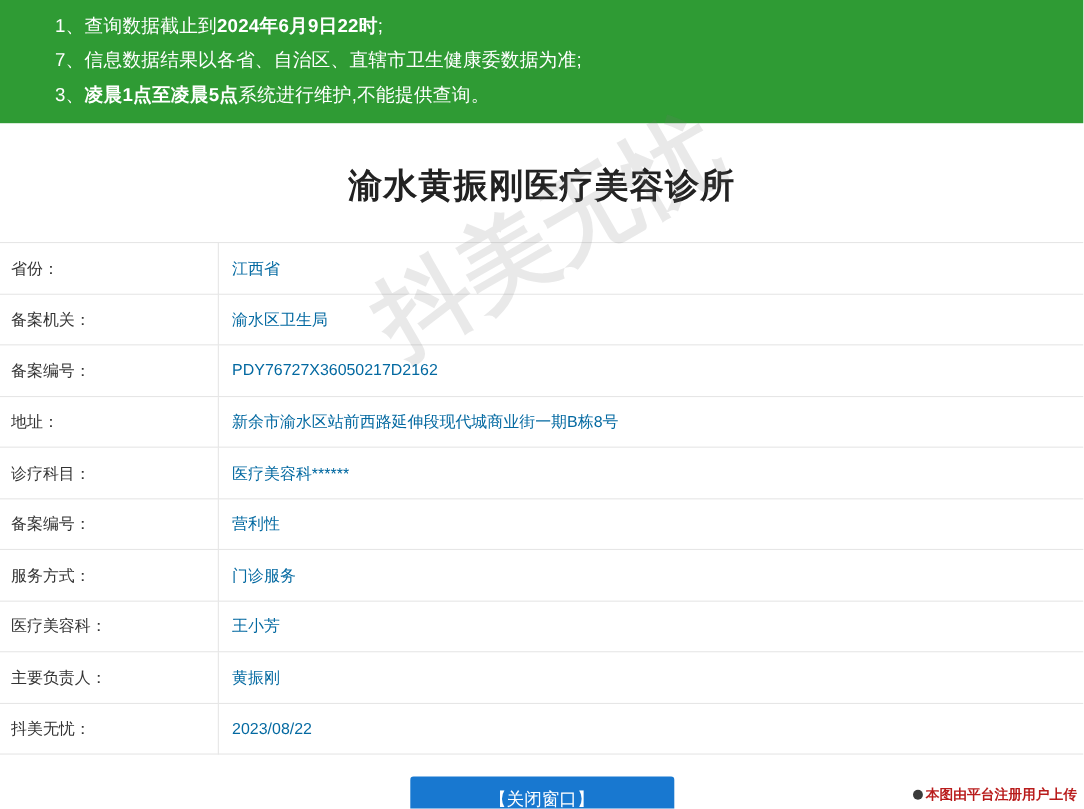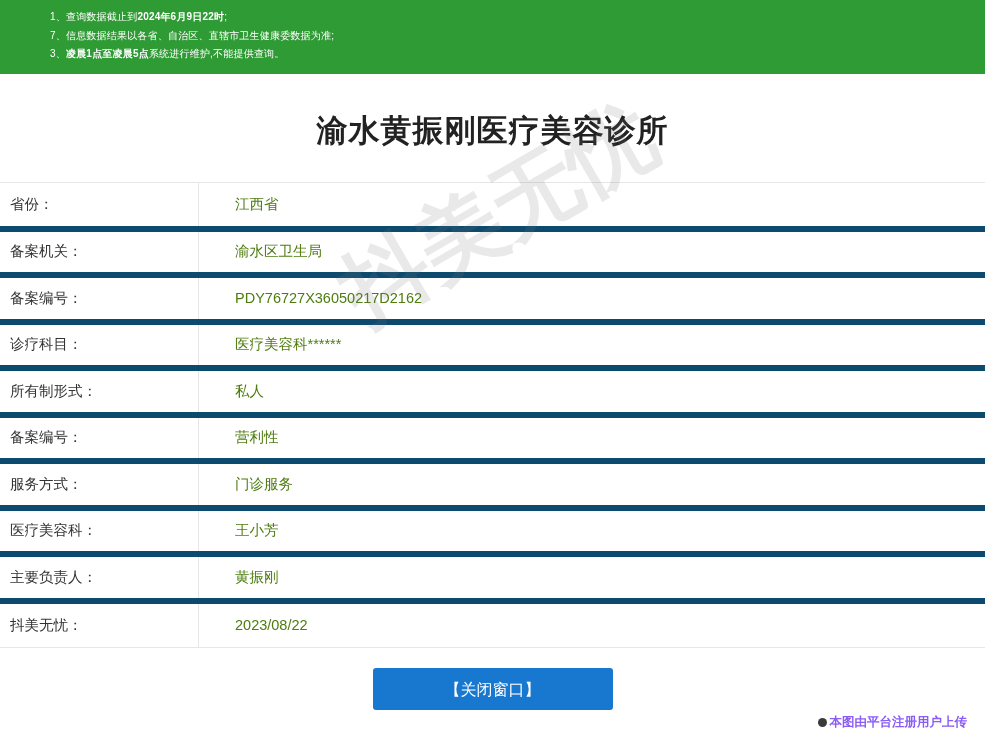--- a/index.html
+++ b/index.html
@@ -14,21 +14,21 @@
     color: #333333;
     overflow: hidden;
     position: relative;
   }
 
   
   .notice {
     background: #2f9b34;
     color: #ffffff;
     padding: 8px 0 10px 0;
-    font-size: 10px;
+    font-size: 17px;
     line-height: 1.85;
   }
   .notice-line {
     padding-left: 50px;
     white-space: nowrap;
     letter-spacing: .2px;
   }
   .notice-line b {
     font-weight: bold;
   }
@@ -47,36 +47,36 @@
   .info-table {
     width: 985px;
     border-collapse: collapse;
     font-size: 14.5px;
   }
   .info-table tr {
     height: 46.5px;
     margin-left: 40px;
   }
   .info-table td {
-    border-top: 6px solid #0c4a6e;
+    border-top: 1px solid #0c4a6e;
     border-bottom: 1px solid #e6e6e6;
     padding: 0;
     vertical-align: middle;
     background: transparent;
   }
   .info-table td.label {
     width: 188px;
     padding-left: 10px;
     color: #333333;
     border-right: 1px solid #e6e6e6;
     white-space: nowrap;
   }
   .info-table td.value {
-    padding-left: 36px;
-    color: #4d7c0f;
+    padding-left: 12px;
+    color: #0369a1;
   }
   .info-table tr:first-child td {
     border-top: 1px solid #e6e6e6;
   }
 
   
   .btn-row {
     text-align: center;
     padding-top: 20px;
   }
@@ -105,25 +105,25 @@
     color: rgba(120,120,120,0.16);
     transform: rotate(-30deg);
     transform-origin: left top;
     white-space: nowrap;
     pointer-events: none;
     user-select: none;
     font-family: "Liberation Sans", sans-serif;
   }
   .corner-mark {
     position: absolute;
-    right: 18px;
+    right: 6px;
     bottom: 4px;
     font-size: 12.5px;
     font-weight: bold;
-    color: #8b5cf6;
+    color: #b91c1c;
     white-space: nowrap;
     pointer-events: none;
   }
   .corner-mark .dot {
     display: inline-block;
     width: 9px;
     height: 9px;
     background: #3a3a3a;
     border-radius: 50%;
     margin-right: 3px;
@@ -149,26 +149,26 @@
     </tr>
     <tr>
       <td class="label">备案机关：</td>
       <td class="value">渝水区卫生局</td>
     </tr>
     <tr>
       <td class="label">备案编号：</td>
       <td class="value">PDY76727X36050217D2162</td>
     </tr>
     <tr>
+      <td class="label">地址：</td>
+      <td class="value">新余市渝水区站前西路延伸段现代城商业街一期B栋8号</td>
+    </tr>
+    <tr>
       <td class="label">诊疗科目：</td>
       <td class="value">医疗美容科******</td>
-    </tr>
-    <tr>
-      <td class="label">所有制形式：</td>
-      <td class="value">私人</td>
     </tr>
     <tr>
       <td class="label">备案编号：</td>
       <td class="value">营利性</td>
     </tr>
     <tr>
       <td class="label">服务方式：</td>
       <td class="value">门诊服务</td>
     </tr>
     <tr>

